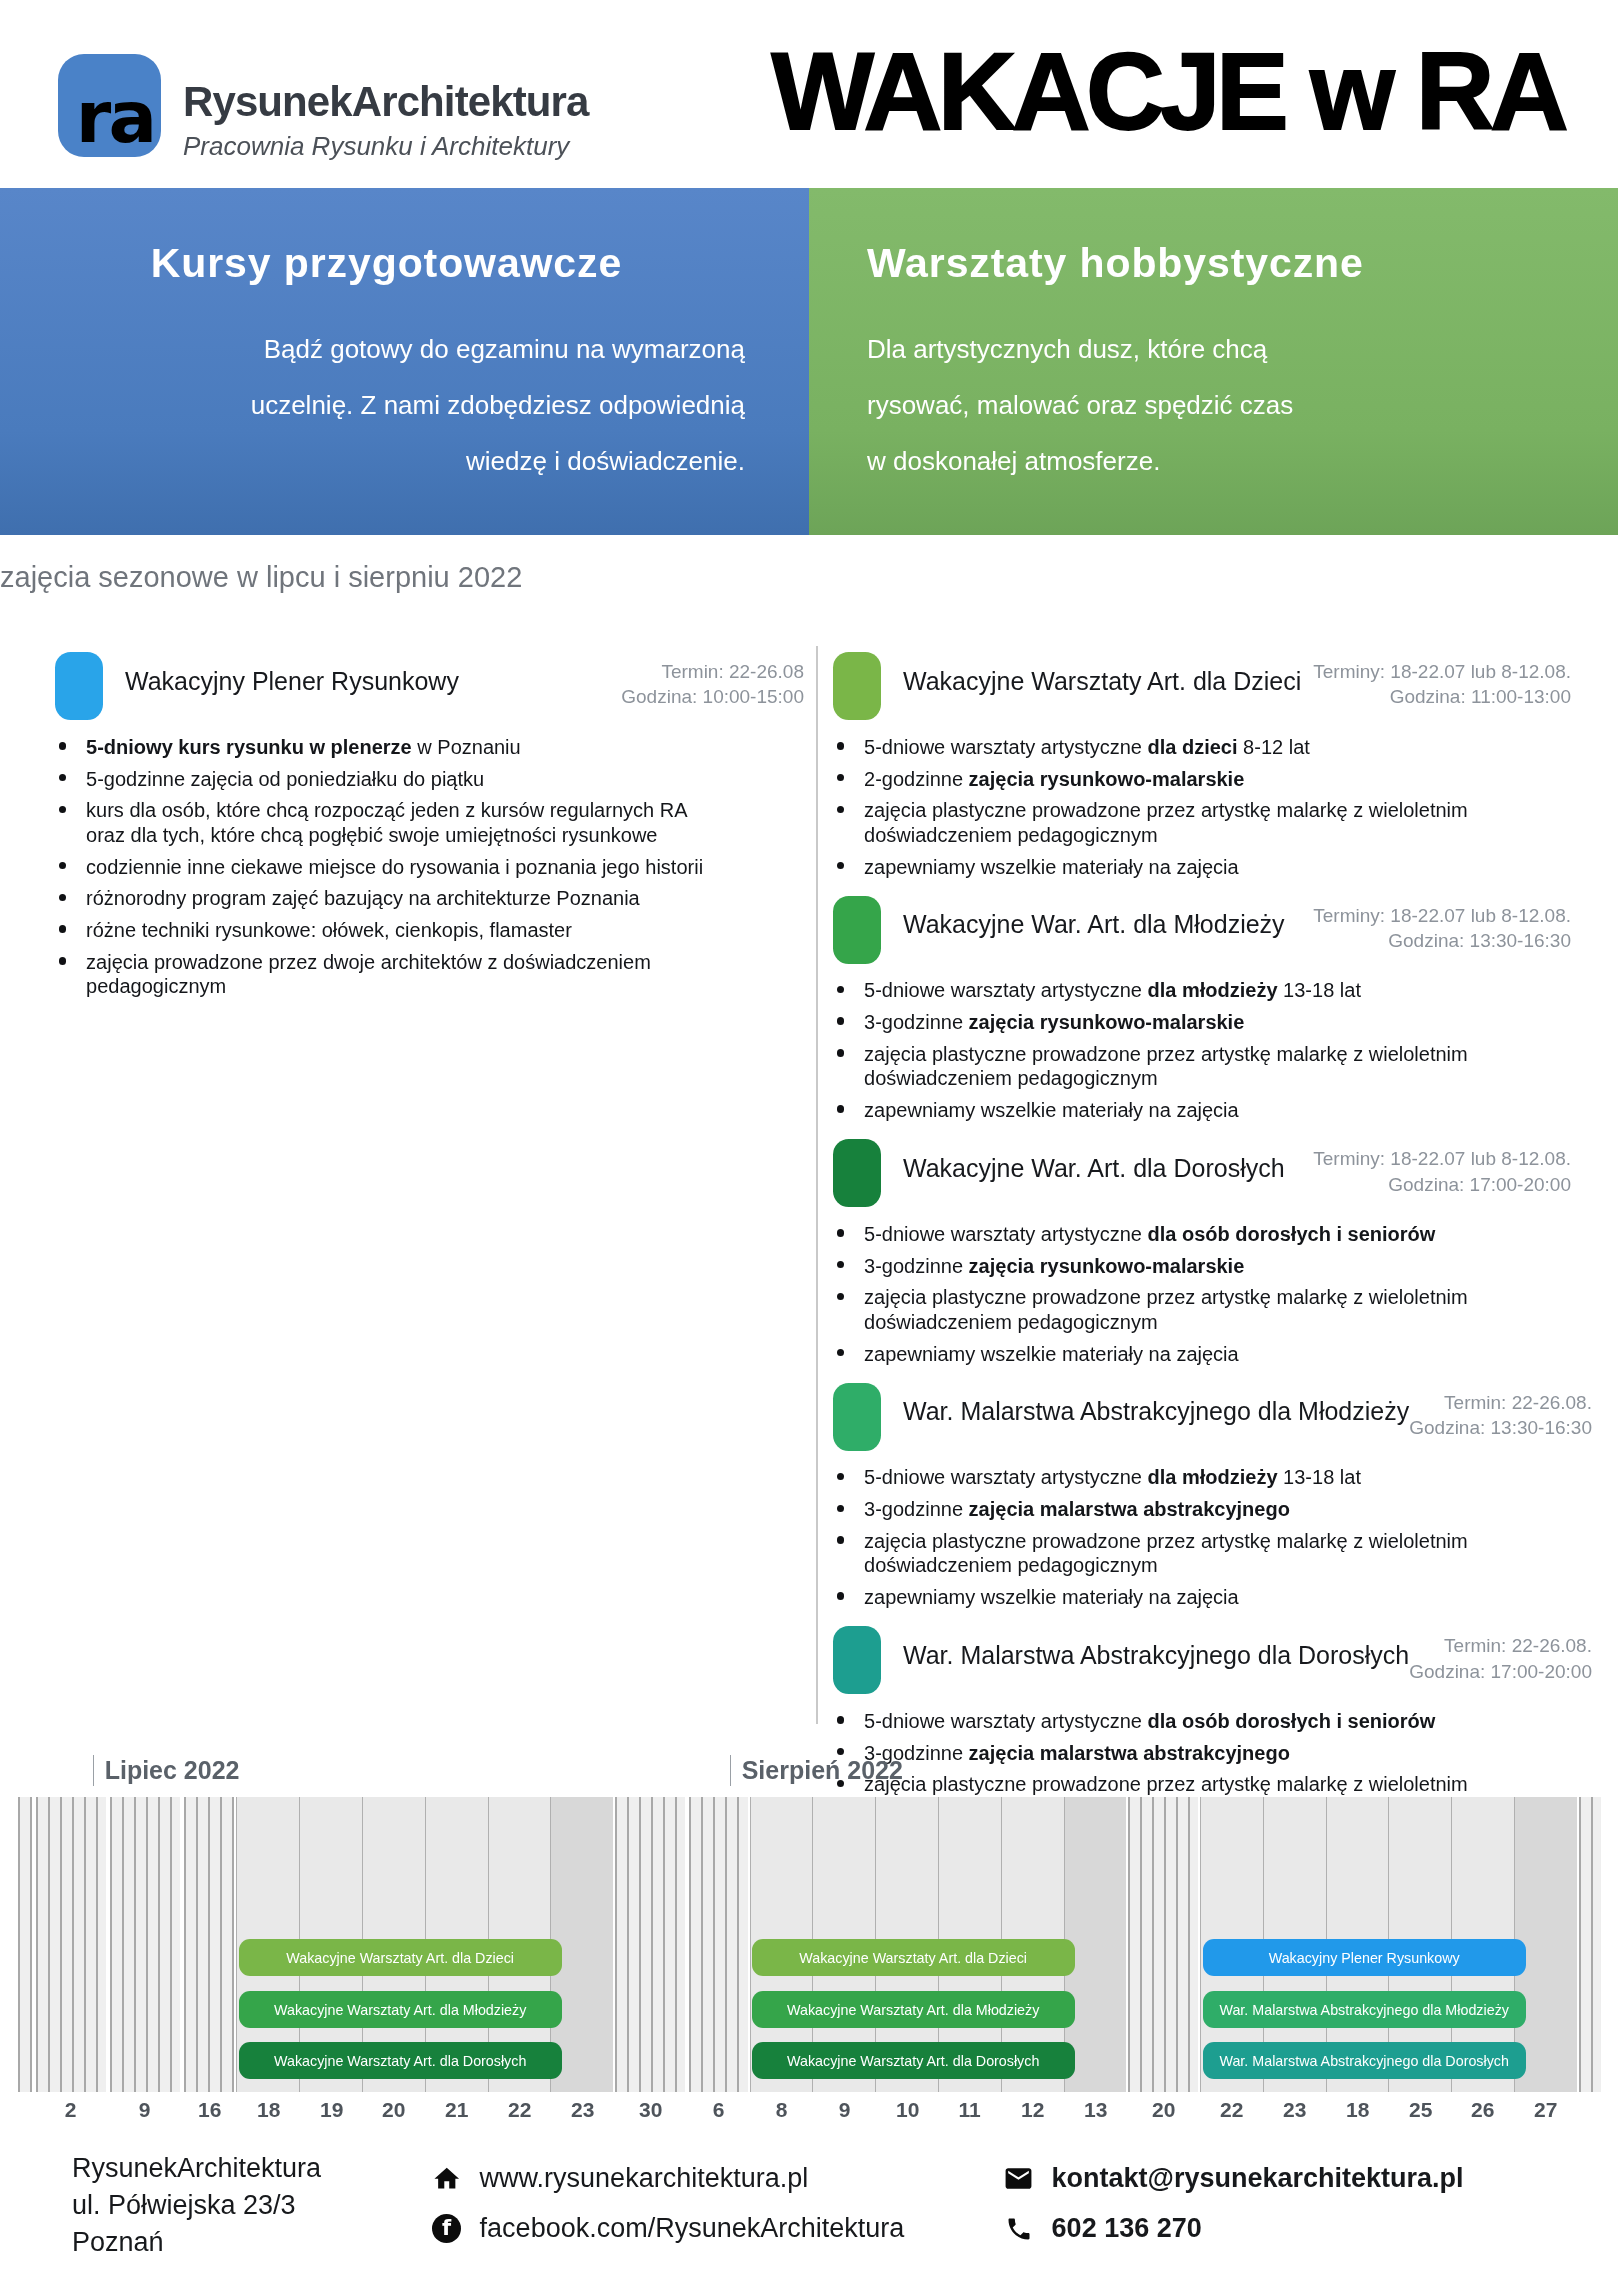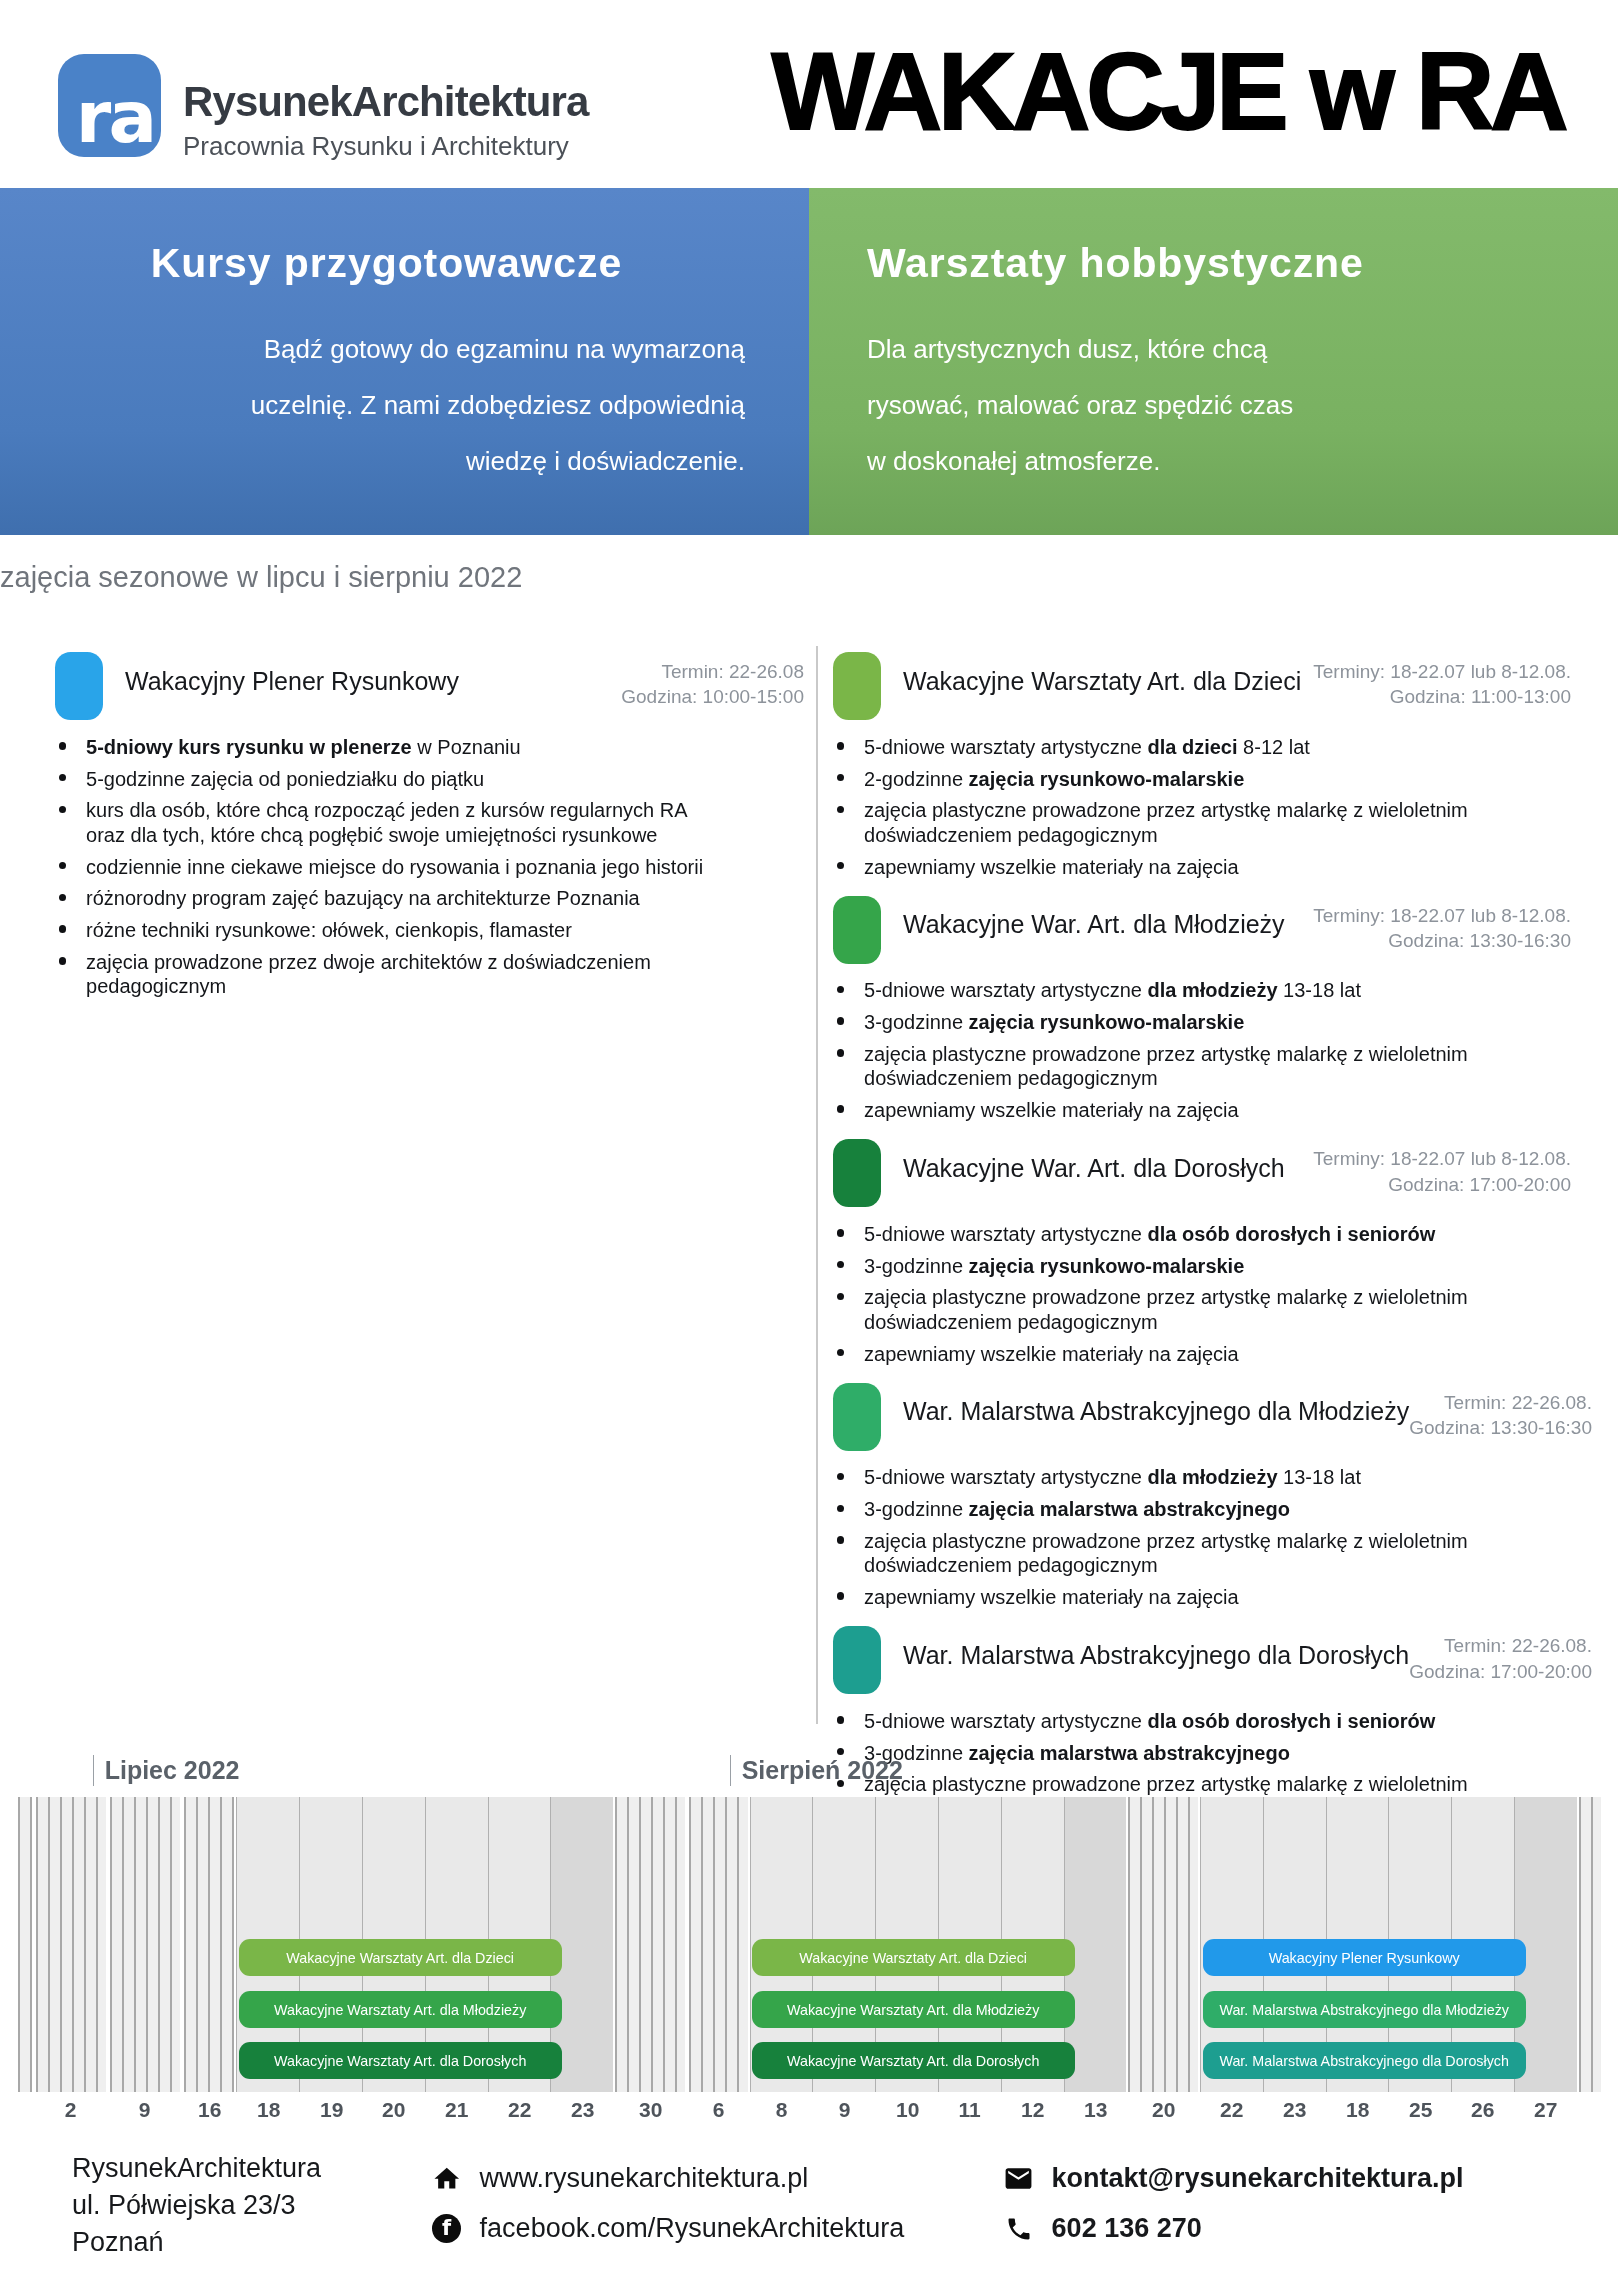--- a/index.html
+++ b/index.html
@@ -1,22 +1,22 @@
 <!DOCTYPE html>
 <html style="font-size:14.8px"><head>
 <meta charset="utf-8">
 <style>
   * { margin:0; padding:0; box-sizing:border-box; }
   html,body { width:1619px; height:2289px; background:#ffffff; font-family:"Liberation Sans", sans-serif; position:relative; overflow:hidden; }
 
   
   .logo-box { position:absolute; left:58px; top:54px; width:103px; height:103px; border-radius:26px; background:#4a82c8; overflow:hidden; text-align:center; }
-  .logo-box .ra { font-family:"DejaVu Sans", sans-serif; font-weight:bold; color:#ffffff; font-size:72px; line-height:127px; letter-spacing:-2.8px;margin-left:11px; }
+  .logo-box .ra { font-family:"DejaVu Sans", sans-serif; font-weight:bold; color:#000000; font-size:72px; line-height:127px; letter-spacing:-2.8px;margin-left:11px; }
   .brand-name { position:absolute; left:183px; top:78px; font-size:42px; font-weight:bold; color:#363b43; letter-spacing:-0.9px; }
-  .brand-sub  { position:absolute; left:183px; top:131px; font-size:26px; color:#4c5158; }
+  .brand-sub  { position:absolute; left:183px; top:131px; font-size:26px; color:#4c5158;font-style:italic; }
   .big-title  { position:absolute; right:55px; top:28px; font-size:109px; font-weight:bold; color:#000; letter-spacing:-4.6px; -webkit-text-stroke:1.8px #000; white-space:nowrap; }
 
   
   .hero { position:absolute; left:0; top:188px; width:1619px; height:347px; display:flex; }
   .hero-panel { width:809px; height:100%; color:#fff; }
   .hero-left  { background:linear-gradient(180deg,#5886c9 0%, #4a7bbd 70%, #3f6fae 100%); padding:52px 64px 0 28px; }
   .hero-right { background:linear-gradient(180deg,#83ba6b 0%, #79b161 70%, #6da458 100%); padding:52px 28px 0 58px; }
   .hero-heading { font-size:41px; font-weight:bold; letter-spacing:0.9px; white-space:nowrap; }
   .hero-left .hero-heading { text-align:center; }
   .hero-body { margin-top:35px; font-size:26px; line-height:2.15; white-space:pre-line; }

